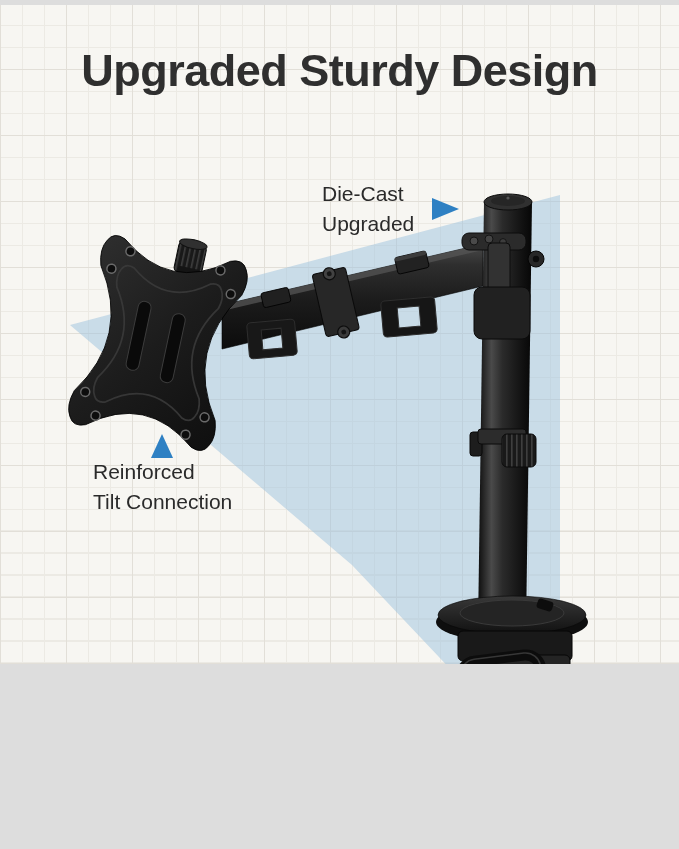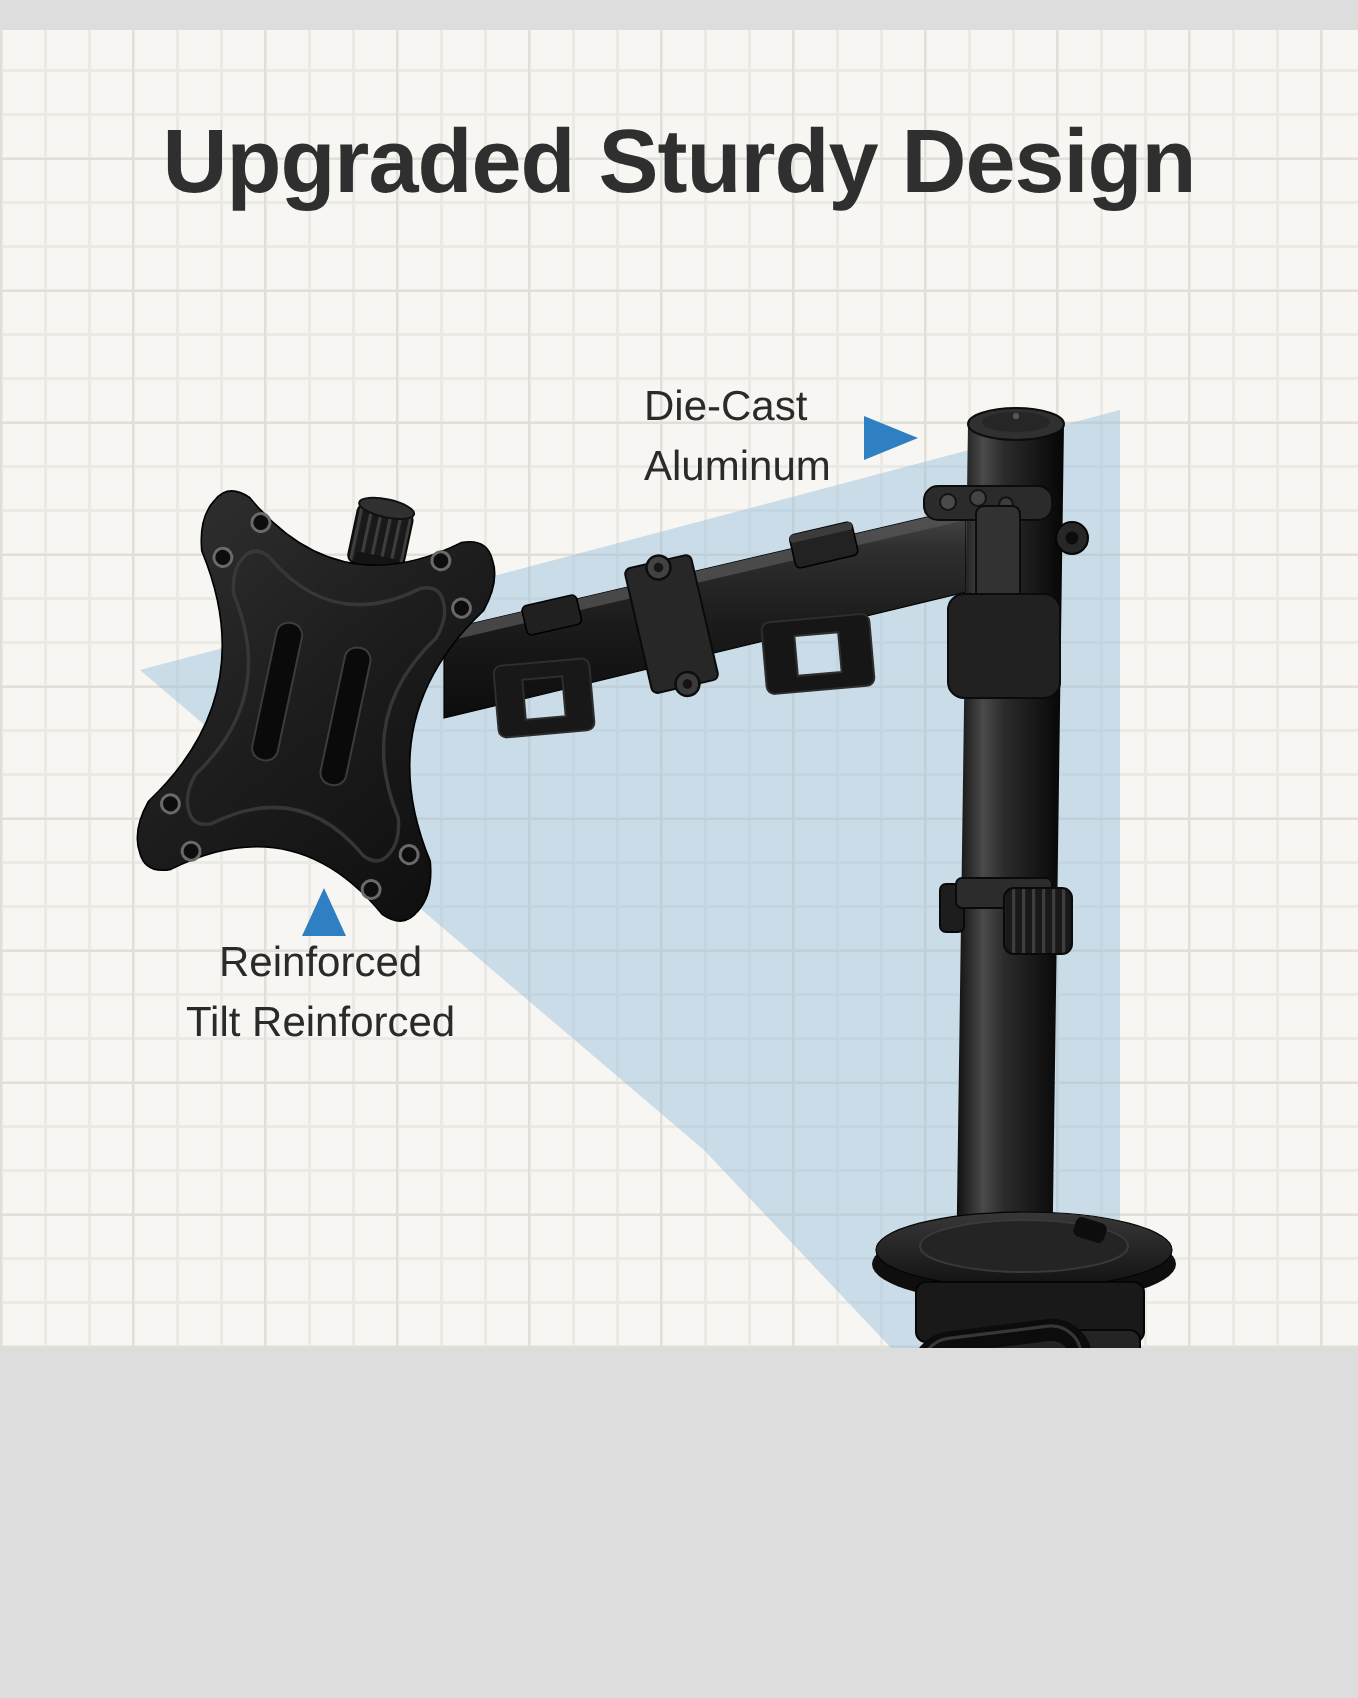--- a/index.html
+++ b/index.html
@@ -8,21 +8,21 @@
     --grid-line-strong:#e2dfd8;
     --accent-triangle:#9bc2de;
     --arrow-blue:#2e80c3;
     --title-text:#2f2f2f;
     --label-text:#2a2a2a;
   }
   html,body{margin:0;padding:0;}
   body{background:#ddd;font-family:"Liberation Sans","DejaVu Sans",sans-serif;}
   .canvas{
     position:relative;width:679px;height:659px;overflow:hidden;
-    background:var(--background);margin:15px auto;
+    background:var(--background);margin:5px auto;
   }
   .grid-bg{
     position:absolute;inset:0;
     background:
       repeating-linear-gradient(90deg, var(--grid-line-strong) 0 1px, transparent 1px 66px),
       repeating-linear-gradient(0deg,  var(--grid-line-strong) 0 1px, transparent 1px 66px),
       repeating-linear-gradient(90deg, var(--grid-line) 0 1.5px, transparent 1.5px 22px),
       repeating-linear-gradient(0deg,  var(--grid-line) 0 1.5px, transparent 1.5px 22px);
   }
   .illustration{position:absolute;inset:0;width:679px;height:849px;}
@@ -32,21 +32,21 @@
     letter-spacing:-0.5px;color:var(--title-text);
   }
   .annotation{position:absolute;}
   .label-block{color:var(--label-text);font-size:21px;line-height:30px;font-weight:500;}
   .arrow{position:absolute;width:0;height:0;}
   .arrow-right-lg{border-top:11px solid transparent;border-bottom:11px solid transparent;border-left:27px solid var(--arrow-blue);}
   .arrow-right-sm{border-top:8px solid transparent;border-bottom:8px solid transparent;border-left:18px solid var(--arrow-blue);}
   .arrow-up{border-left:11px solid transparent;border-right:11px solid transparent;border-bottom:24px solid var(--arrow-blue);}
   .pos-die-cast-label{left:322px;top:174px;}
   .pos-die-cast-arrow{left:432px;top:193px;}
-  .pos-tilt-label{left:93px;top:452px;text-align:center;}
+  .pos-tilt-label{left:93px;top:452px;}
   .pos-tilt-arrow{left:151px;top:429px;}
   .pos-clamp-label{left:281px;top:663px;}
   .pos-clamp-arrow{left:420px;top:689px;}
   .accent-tri{fill:var(--accent-triangle);fill-opacity:0.5;}
 </style>
 </head>
 <body>
 
 <div class="canvas">
   <div class="grid-bg"></div>
@@ -203,29 +203,29 @@
           <circle cx="61" cy="63" r="4.5"></circle>
       </g>
     </g>
   </svg>
 
   <h1 class="page-title">Upgraded Sturdy Design</h1>
 
   <div class="annotation pos-die-cast-label">
     <div class="label-block">
       <div>Die-Cast</div>
-      <div>Aluminum</div>
+      <div>Upgraded</div>
     </div>
   </div>
   <div class="arrow arrow-right-lg pos-die-cast-arrow"></div>
 
   <div class="annotation pos-tilt-label">
     <div class="label-block">
       <div>Reinforced</div>
-      <div>Tilt Reinforced</div>
+      <div>Tilt Connection</div>
     </div>
   </div>
   <div class="arrow arrow-up pos-tilt-arrow"></div>
 
   <div class="annotation pos-clamp-label">
     <div class="label-block">
     </div>
   </div>
   <div class="arrow arrow-right-sm pos-clamp-arrow"></div>
 </div>

